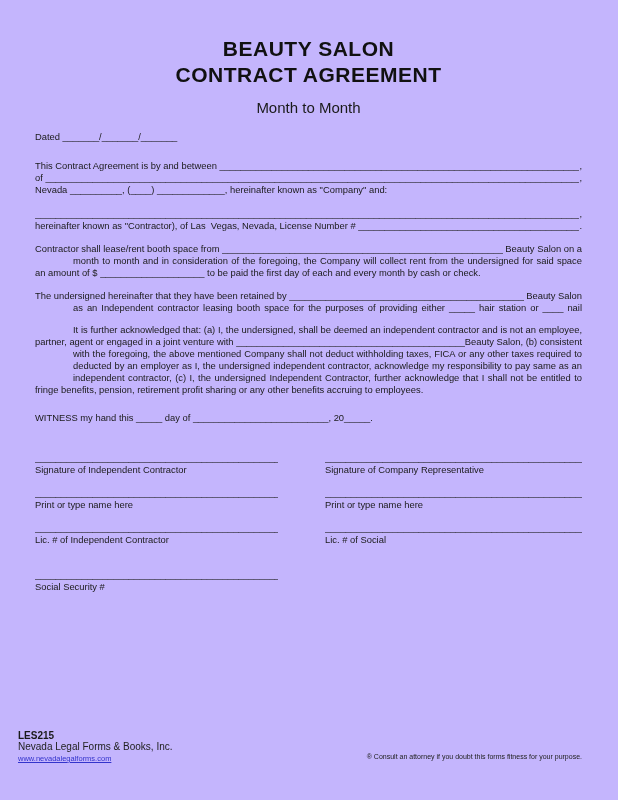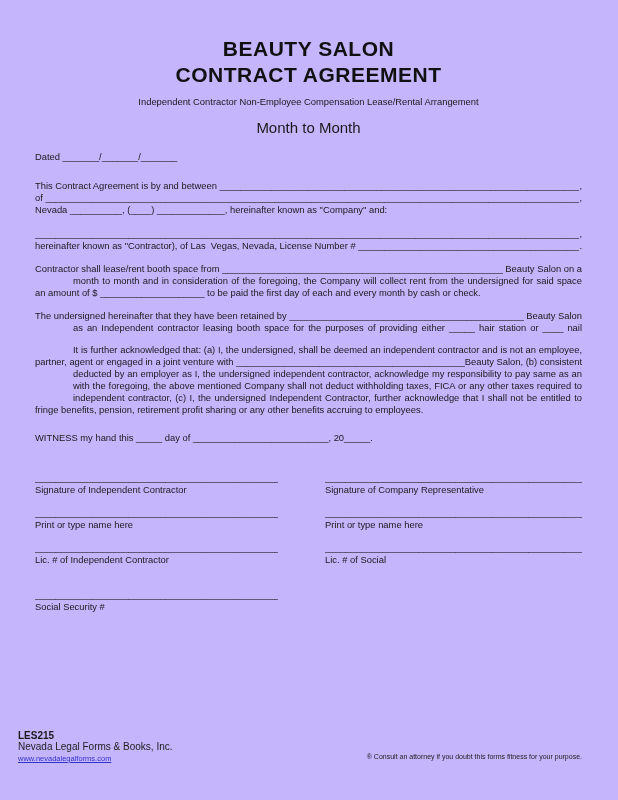--- a/index.html
+++ b/index.html
@@ -66,21 +66,20 @@
 </head>
 <body>
 
 <div class="page">
 
   <div class="center doc-title">
     <div>BEAUTY SALON</div>
     <div>CONTRACT AGREEMENT</div>
   </div>
 
-  <div class="center subtitle">Independent Contractor Non-Employee Compensation Lease/Rental Arrangement</div>
 
   <div class="center term">Month to Month</div>
 
   <div class="pline mt-dated">Dated _______/_______/_______</div>
 
   <div class="mt-intro">
     <div class="ln">
       <span class="t">This Contract Agreement is by and between </span>
       <span class="fill">________________________________________________________________________________________________________________________</span>
       <span class="t">,</span>
@@ -124,22 +123,22 @@
     <div class="jl">as an Independent contractor leasing booth space for the purposes of providing either _____ hair station or ____ nail station.</div>
   </div>
 
   <div class="mt-ack">
     <div class="jl">It is further acknowledged that: (a) I, the undersigned, shall be deemed an independent contractor and is not an employee,</div>
     <div class="ln">
       <span class="t">partner, agent or engaged in a joint venture with </span>
       <span class="fill">________________________________________________________________________________________________________________________</span>
       <span class="t">Beauty Salon, (b) consistent</span>
     </div>
+    <div class="jl">with the foregoing, the above mentioned Company shall not deduct withholding taxes, FICA or any other taxes required to be</div>
     <div class="jl">deducted by an employer as I, the undersigned independent contractor, acknowledge my responsibility to pay same as an</div>
-    <div class="jl">with the foregoing, the above mentioned Company shall not deduct withholding taxes, FICA or any other taxes required to be</div>
     <div class="jl">independent contractor, (c) I, the undersigned Independent Contractor, further acknowledge that I shall not be entitled to any</div>
     <div class="pline">fringe benefits, pension, retirement profit sharing or any other benefits accruing to employees.</div>
   </div>
 
   <div class="pline mt-witness">WITNESS my hand this _____ day of __________________________, 20_____.</div>
 
   <div class="sig-section">
     <div class="sig-row">
       <div class="sig-cell">
         <div class="sig-line">________________________________________________________________________________________________________________________</div>

